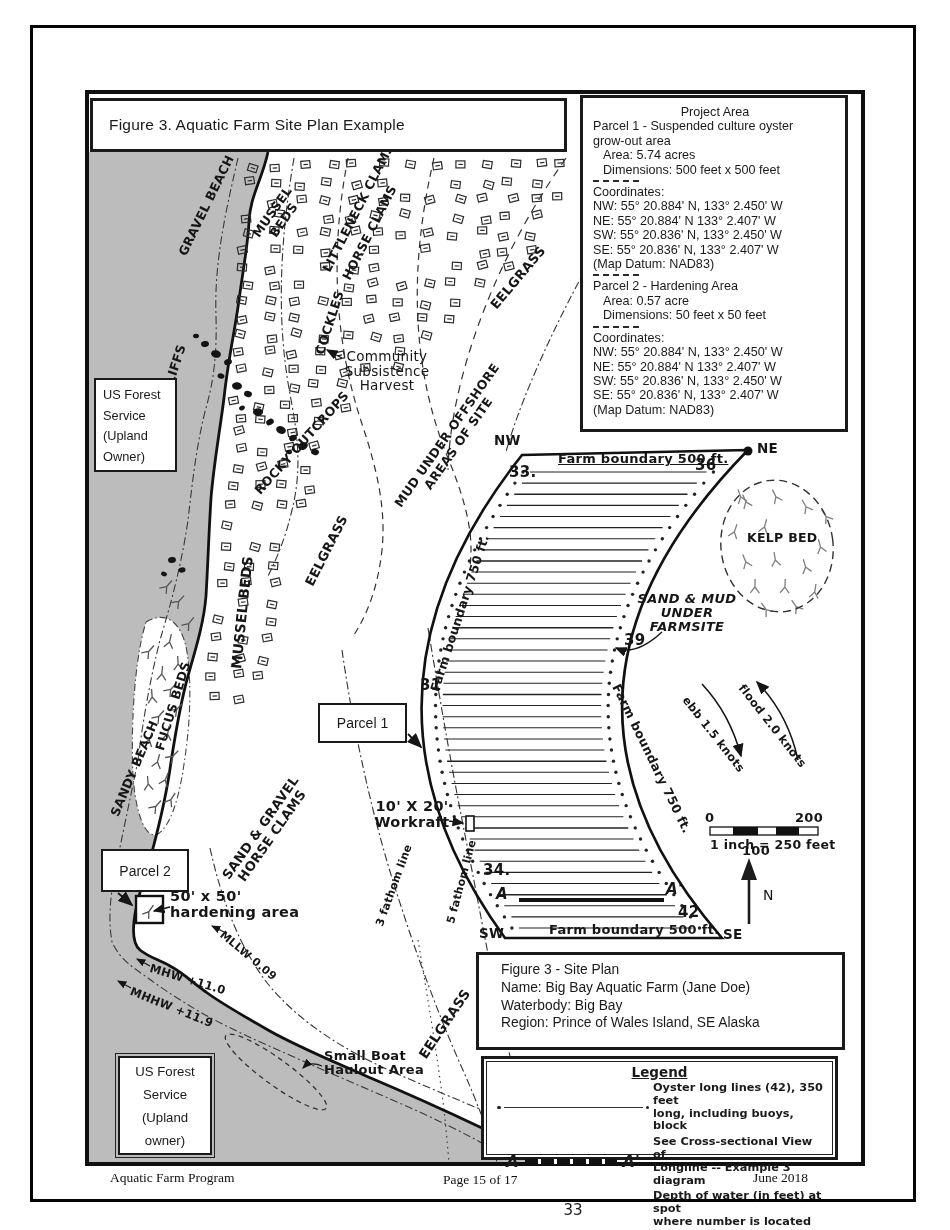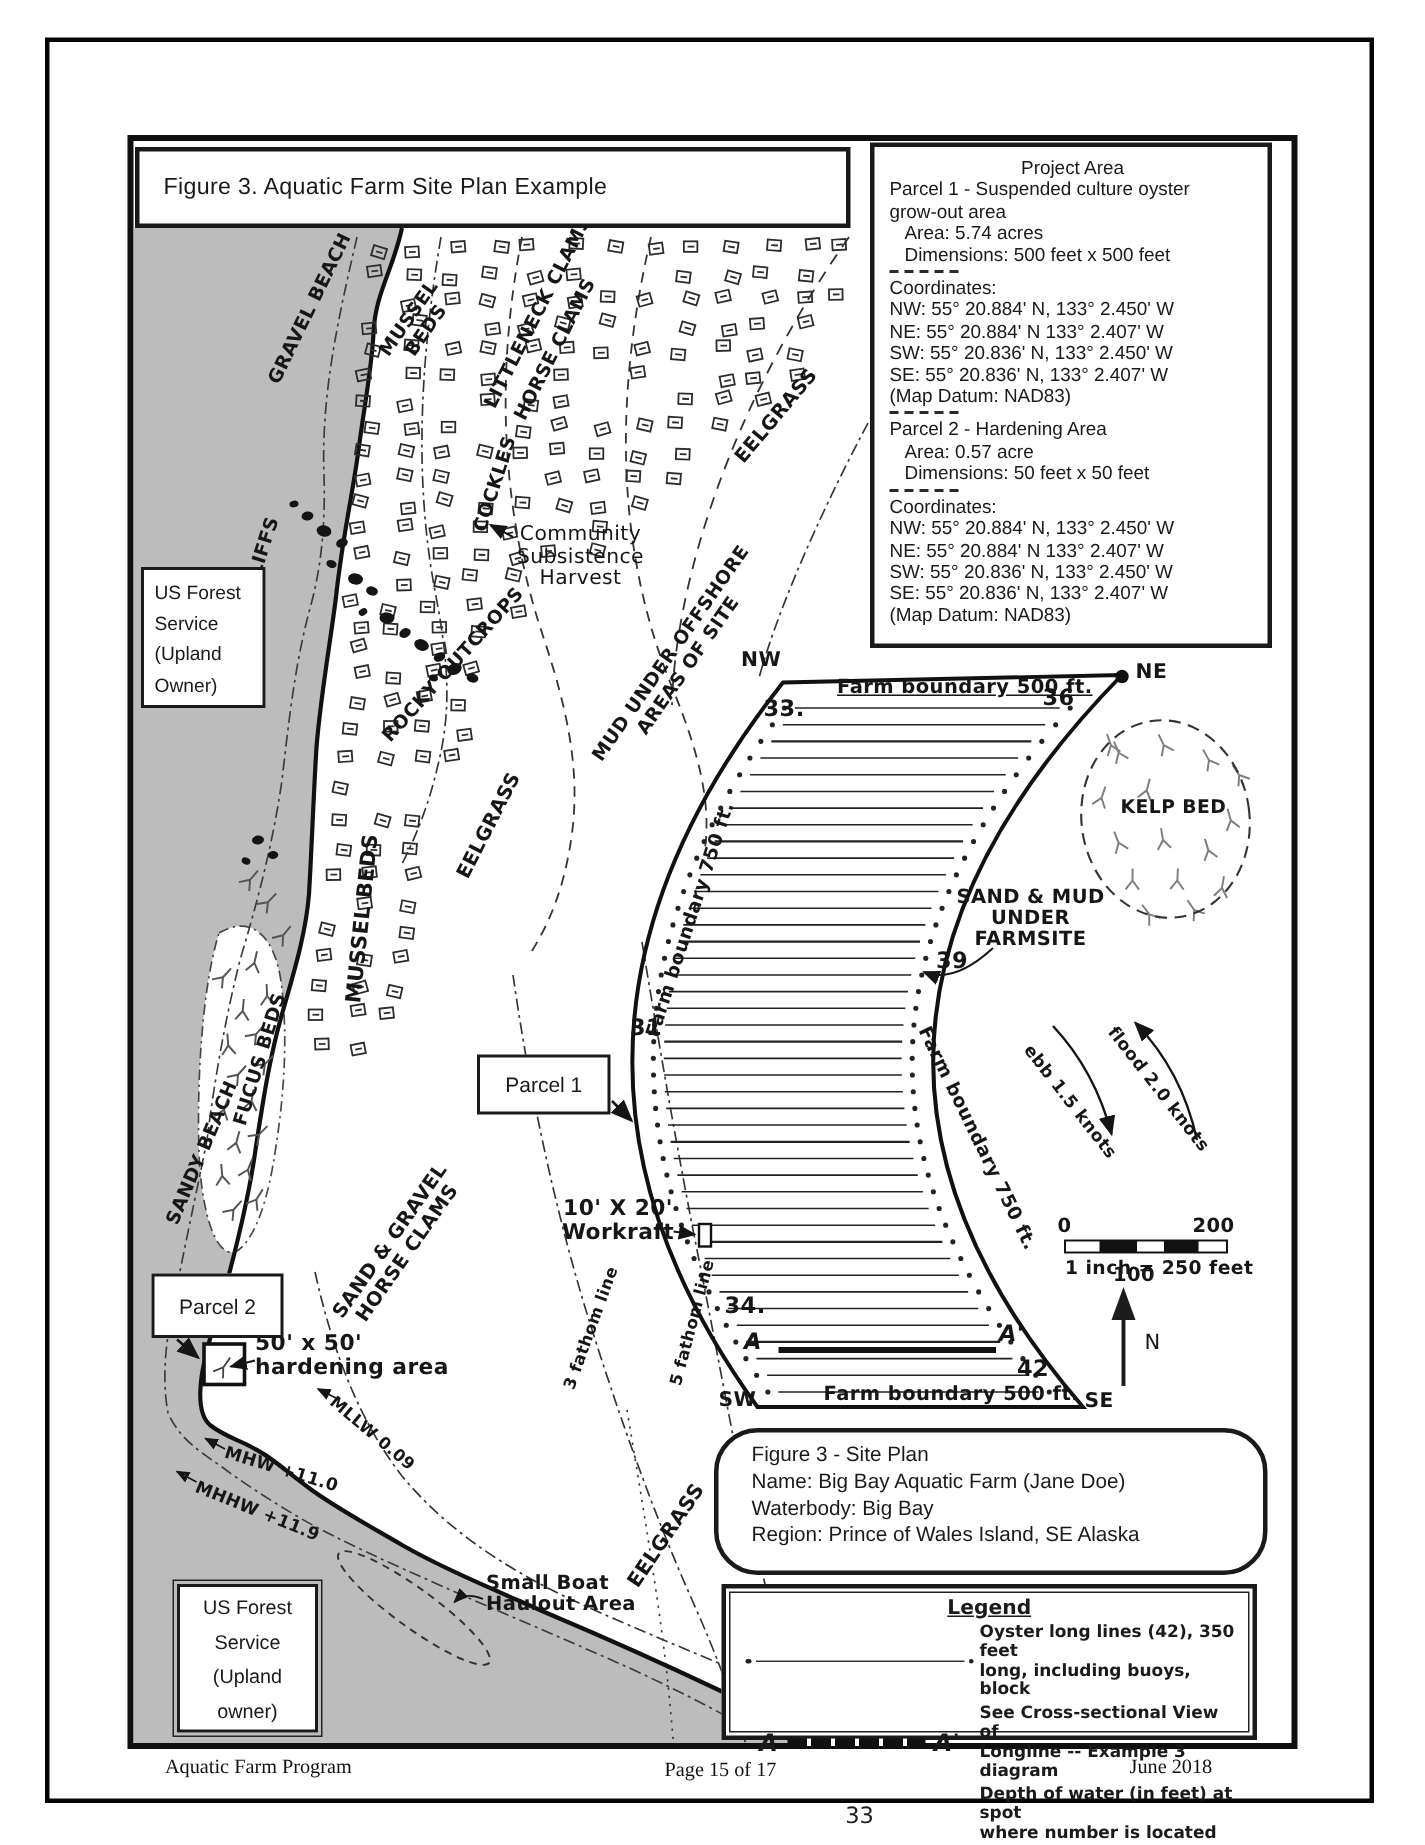--- a/index.html
+++ b/index.html
@@ -18,21 +18,21 @@
   .project-box{left:580px;top:95px;width:268px;height:337px;border-width:3px;z-index:4;
         padding:7px 8px 4px 10px;font-size:12.6px;line-height:14.4px;}
   .project-box .ttl{text-align:center;}
   .project-box .ind{padding-left:10px;}
   .sep{width:46px;border-top:2px dashed #2a2a2a;margin:3px 0 3px 0;}
   .usfs{font-size:12.8px;line-height:20.5px;padding:5px 4px 4px 7px;}
   .usfs2{font-size:13.2px;line-height:23px;text-align:center;display:flex;align-items:center;justify-content:center;
         outline:1.5px solid #222;outline-offset:2px;}
   .parcelbox{display:flex;align-items:center;justify-content:center;font-size:14px;}
   .siteinfo{left:476px;top:952px;width:369px;height:98px;border-width:3px;z-index:4;
-        padding:6px 8px 4px 22px;font-size:13.8px;line-height:17.8px;border-radius:29px;}
+        padding:6px 8px 4px 22px;font-size:13.8px;line-height:17.8px;}
   .legendbox{left:481px;top:1056px;width:357px;height:104px;border-width:3px;z-index:4;padding:2px;}
   .legend-inner{border:1px solid #222;width:100%;height:100%;box-sizing:border-box;
         font-family:"DejaVu Sans",sans-serif;padding:2px 6px 2px 6px;}
   .legend-title{text-align:center;font-weight:bold;font-size:13.5px;text-decoration:underline;}
   .legend-grid{display:grid;grid-template-columns:160px 1fr;row-gap:3px;align-items:center;margin-top:2px;}
   .legend-item{font-size:11.3px;font-weight:bold;line-height:12.8px;white-space:pre-line;}
   .leg-line{display:flex;align-items:center;gap:3px;padding:0 4px;}
   .leg-line .dot{width:3.5px;height:3.5px;border-radius:50%;background:#222;flex:none;}
   .leg-line .ln{flex:1;height:0;border-top:1.4px solid #333;}
   .leg-aa{display:flex;align-items:center;gap:6px;justify-content:center;font-size:16px;font-weight:bold;font-style:italic;}
@@ -1142,21 +1142,21 @@
 Workraft</div>
   <div class="ml" style="left:374px;top:924px;transform:rotate(-70deg);font-size:11px;font-weight:bold;">3 fathom line</div>
   <div class="ml" style="left:445px;top:922px;transform:rotate(-75deg);font-size:11px;font-weight:bold;">5 fathom line</div>
   <div class="ml" style="left:225px;top:929px;transform:rotate(40deg);font-size:11px;font-weight:bold;">MLLW 0.09</div>
   <div class="ml" style="left:152px;top:962px;transform:rotate(17deg);font-size:11.5px;font-weight:bold;">MHW +11.0</div>
   <div class="ml" style="left:133px;top:985px;transform:rotate(22deg);font-size:11.5px;font-weight:bold;">MHHW +11.9</div>
   <div class="ml" style="left:324px;top:1049px;font-size:13px;font-weight:bold;">Small Boat
 Haulout Area</div>
   <div class="ml" style="left:416px;top:1053px;transform:rotate(-56deg);font-size:13.5px;">EELGRASS</div>
   <div class="ml" style="left:747px;top:531px;font-weight:bold;">KELP BED</div>
-  <div class="ml ctr" style="left:628px;top:592px;width:118px;font-size:13px;font-weight:bold;">SAND &amp; MUD
+  <div class="ml ctr" style="left:628px;top:592px;width:118px;font-size:13px;font-weight:bold;font-style:italic;">SAND &amp; MUD
 UNDER FARMSITE</div>
   <div class="ml" style="left:690px;top:694px;transform:rotate(52deg);font-size:11.5px;font-weight:bold;">ebb 1.5 knots</div>
   <div class="ml" style="left:746px;top:682px;transform:rotate(52deg);font-size:11.5px;font-weight:bold;">flood 2.0 knots</div>
   <div class="ml" style="left:558px;top:452px;font-size:13px;text-decoration:underline;">Farm boundary 500 ft.</div>
   <div class="ml" style="left:549px;top:923px;font-size:13px;">Farm boundary 500 ft.</div>
   <div class="ml" style="left:428px;top:689px;transform:rotate(-72deg);">Farm boundary 750 ft.</div>
   <div class="ml" style="left:622px;top:682px;transform:rotate(64deg);">Farm boundary 750 ft.</div>
   <div class="ml" style="left:494px;top:433px;font-size:13.5px;">NW</div>
   <div class="ml" style="left:757px;top:441px;font-size:13.5px;">NE</div>
   <div class="ml" style="left:479px;top:926px;font-size:13.5px;">SW</div>

